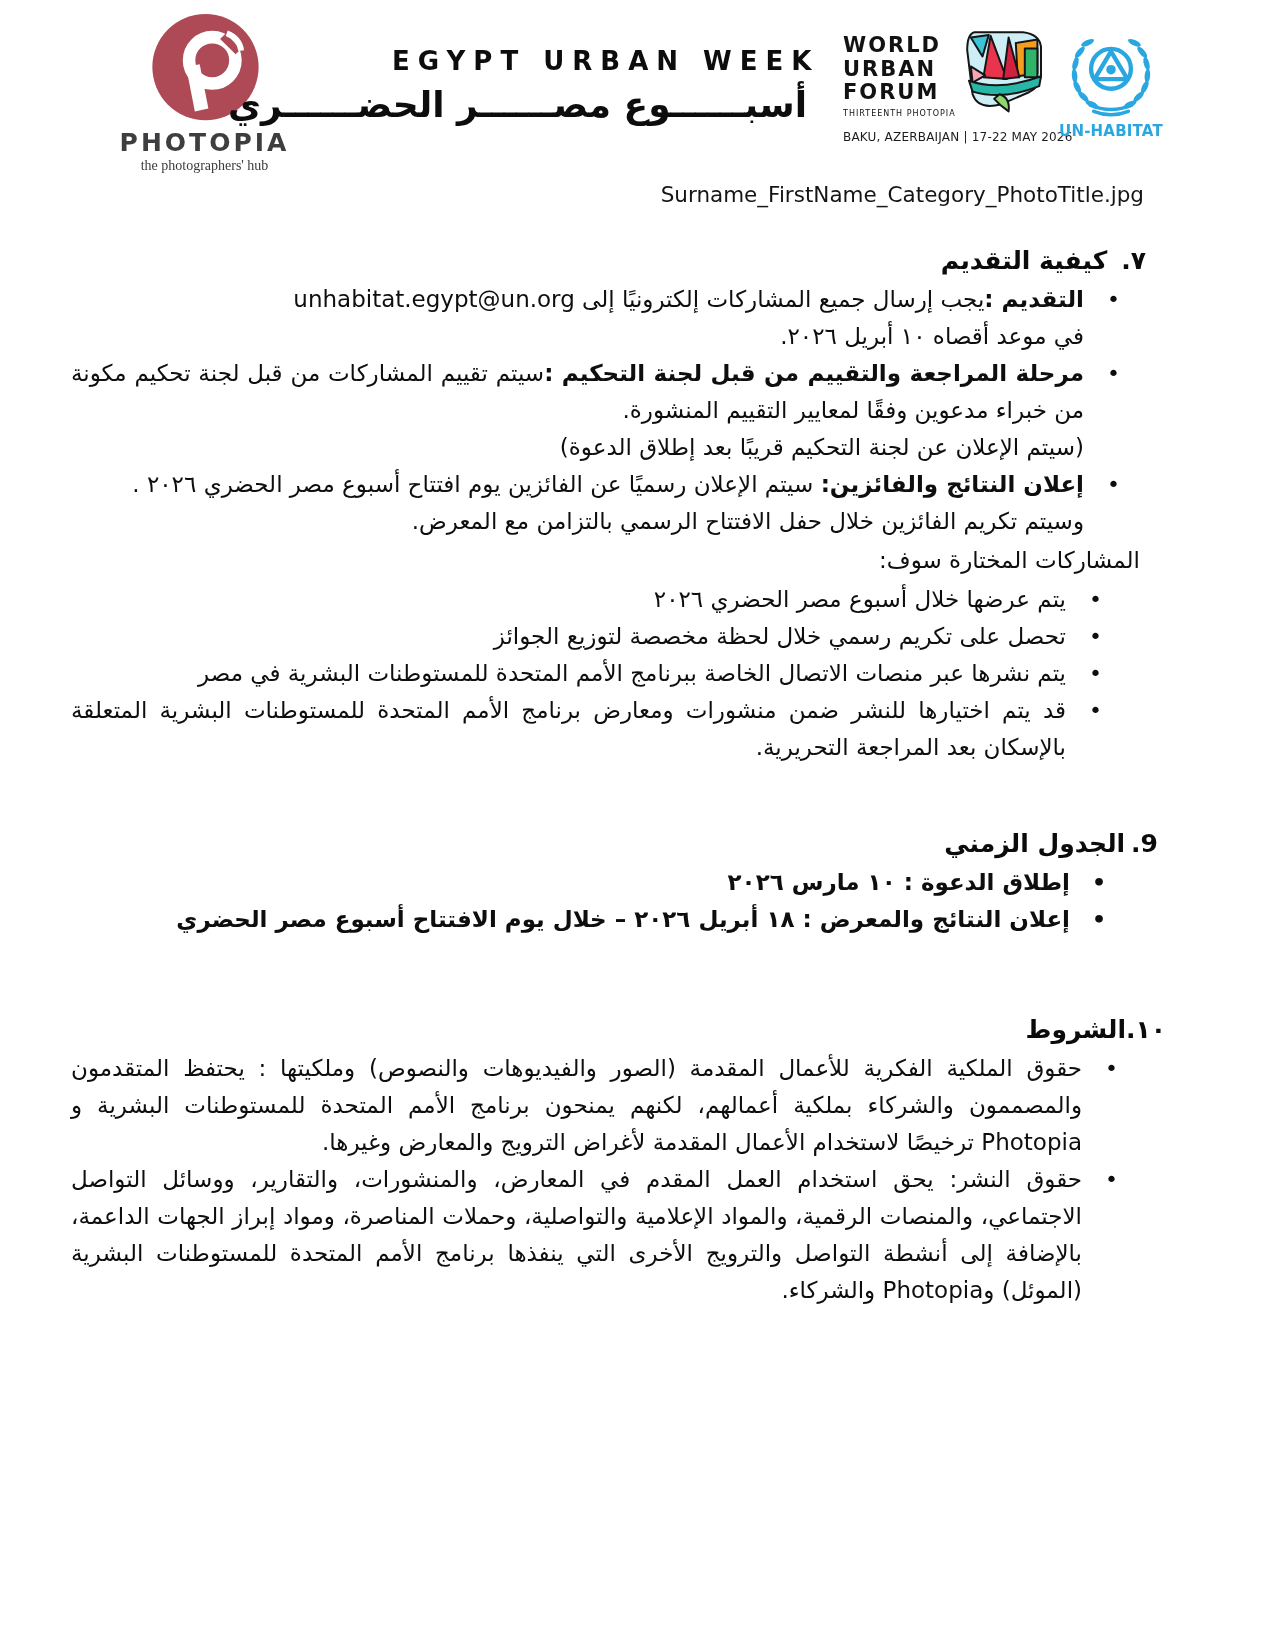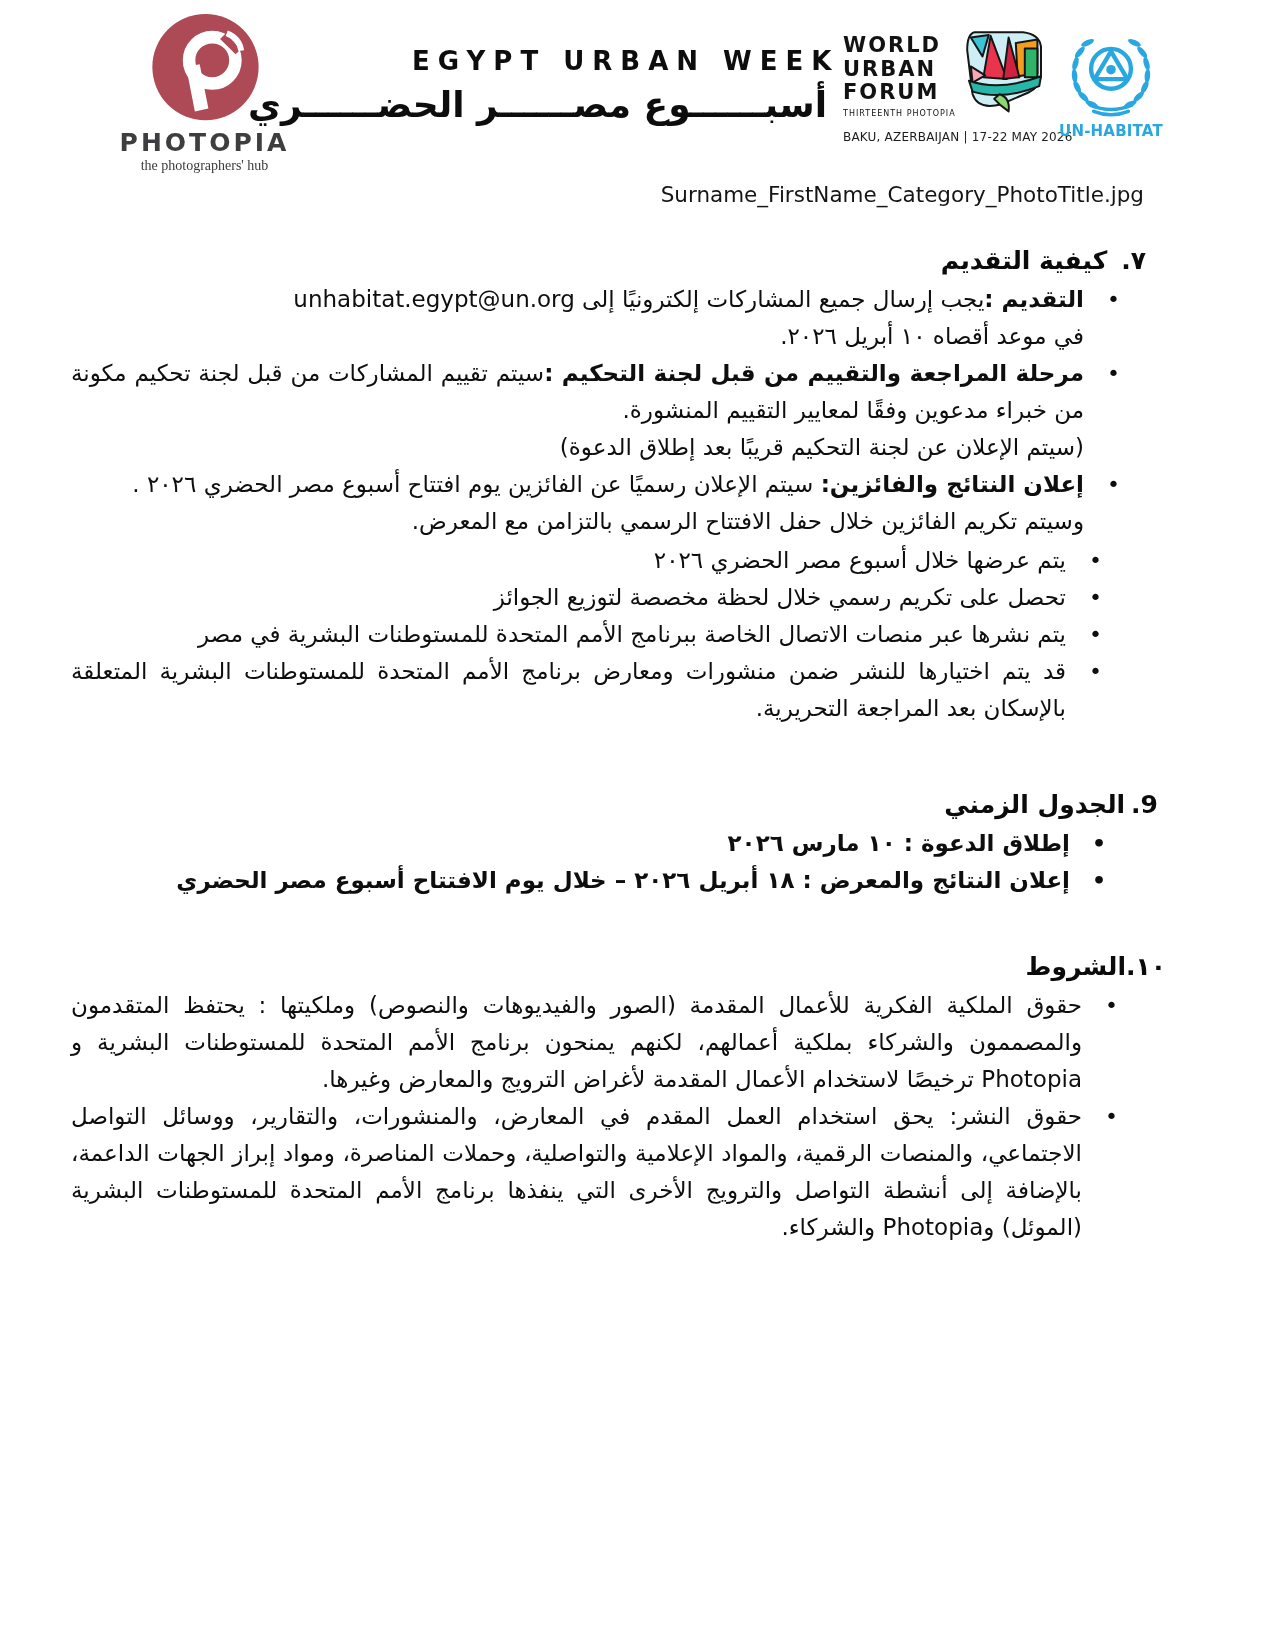--- a/index.html
+++ b/index.html
@@ -9,21 +9,21 @@
     color:#111;
   }
   .page{position:relative;width:1275px;height:1650px;overflow:hidden;background:#fff;}
 
   
   .hdr-item{position:absolute;}
   .photopia{left:107px;top:12px;width:195px;text-align:center;}
   .photopia-name{font-size:25px;font-weight:bold;color:#3e3e40;letter-spacing:3px;margin-top:2px;}
   .photopia-tag{font-family:Liberation Serif, serif;font-size:14px;color:#3a3a3a;margin-top:1px;}
 
-  .euw{left:412px;top:46px;width:415px;text-align:right;}
+  .euw{left:392px;top:46px;width:415px;text-align:right;}
   .euw-en{font-size:26px;font-weight:bold;letter-spacing:8px;color:#0d0d0d;white-space:nowrap;}
   .euw-ar{font-size:36px;font-weight:bold;color:#0d0d0d;margin-top:8px;direction:rtl;white-space:nowrap;}
 
   .wuf{left:843px;top:26px;width:210px;}
   .wuf-row{display:flex;align-items:flex-start;}
   .wuf-txt{padding-top:8px;}
   .wuf-title{font-size:21px;font-weight:bold;letter-spacing:2px;line-height:1.12;color:#121212;}
   .wuf-session{font-size:8px;letter-spacing:1px;color:#121212;margin-top:4px;white-space:nowrap;}
   .wuf-emblem{margin-left:4px;flex:none;}
   .wuf-loc{font-size:12px;color:#1c1c1c;margin-top:12px;white-space:nowrap;letter-spacing:.2px;}
@@ -35,21 +35,21 @@
   .doc{
     position:absolute;top:160px;left:0;width:1275px;box-sizing:border-box;
     padding:0 71px;direction:rtl;font-size:23px;line-height:37px;color:#0e0e0e;
   }
   .filename{direction:ltr;text-align:right;padding-right:60px;font-size:21.5px;margin-top:16px;color:#151515;}
 
   h2.sec{font-size:25px;font-weight:bold;margin:0;line-height:36px;color:#0b0b0b;}
   h2.s7{margin-top:30px;padding-right:58px;}
   h2.s8{margin-top:54px;padding-right:58px;}
   h2.s9{margin-top:60px;padding-right:46px;}
-  h2.s10{margin-top:50px;padding-right:38px;}
+  h2.s10{margin-top:74px;padding-right:38px;}
   .num.sp{margin-left:14px;}
   .num.sp2{margin-left:6px;}
 
   .intro{margin:2px 0 0;padding-right:64px;}
 
   ul.blist{list-style:none;margin:2px 0 0;padding:0 84px 0 0;}
   ul.blist li{position:relative;padding-right:36px;text-align:justify;}
   ul.blist li::before{content:"\2022";position:absolute;right:0;top:0;font-size:22px;}
   ul.s8{padding-right:102px;}
   ul.s9{padding-right:98px;font-weight:bold;}
@@ -144,20 +144,21 @@
     <h2 class="sec s7"><span class="num sp">٧.</span><span>كيفية التقديم</span></h2>
     <ul class="blist s7">
       <li><span class="lead">التقديم :</span><span class="t">يجب إرسال جميع المشاركات إلكترونيًا إلى unhabitat.egypt@un.org
 في موعد أقصاه ١٠ أبريل ٢٠٢٦.</span></li>
       <li><span class="lead">مرحلة المراجعة والتقييم من قبل لجنة التحكيم :</span><span class="t">سيتم تقييم المشاركات من قبل لجنة تحكيم مكونة من خبراء مدعوين وفقًا لمعايير التقييم المنشورة.
 (سيتم الإعلان عن لجنة التحكيم قريبًا بعد إطلاق الدعوة)</span></li>
       <li><span class="lead">إعلان النتائج والفائزين:</span><span>&nbsp;</span><span class="t">سيتم الإعلان رسميًا عن الفائزين يوم افتتاح أسبوع مصر الحضري ٢٠٢٦ .
 وسيتم تكريم الفائزين خلال حفل الافتتاح الرسمي بالتزامن مع المعرض.</span></li>
     </ul>
 
+    <p class="intro">المشاركات المختارة سوف:</p>
     <ul class="blist s8">
       <li><span class="t">يتم عرضها خلال أسبوع مصر الحضري ٢٠٢٦</span></li>
       <li><span class="t">تحصل على تكريم رسمي خلال لحظة مخصصة لتوزيع الجوائز</span></li>
       <li><span class="t">يتم نشرها عبر منصات الاتصال الخاصة ببرنامج الأمم المتحدة للمستوطنات البشرية في مصر</span></li>
       <li><span class="t">قد يتم اختيارها للنشر ضمن منشورات ومعارض برنامج الأمم المتحدة للمستوطنات البشرية المتعلقة بالإسكان بعد المراجعة التحريرية.</span></li>
     </ul>
 
     <h2 class="sec s9"><span class="num sp2">9.</span><span>الجدول الزمني</span></h2>
     <ul class="blist s9">
       <li><span class="t">إطلاق الدعوة : ١٠ مارس ٢٠٢٦</span></li>

